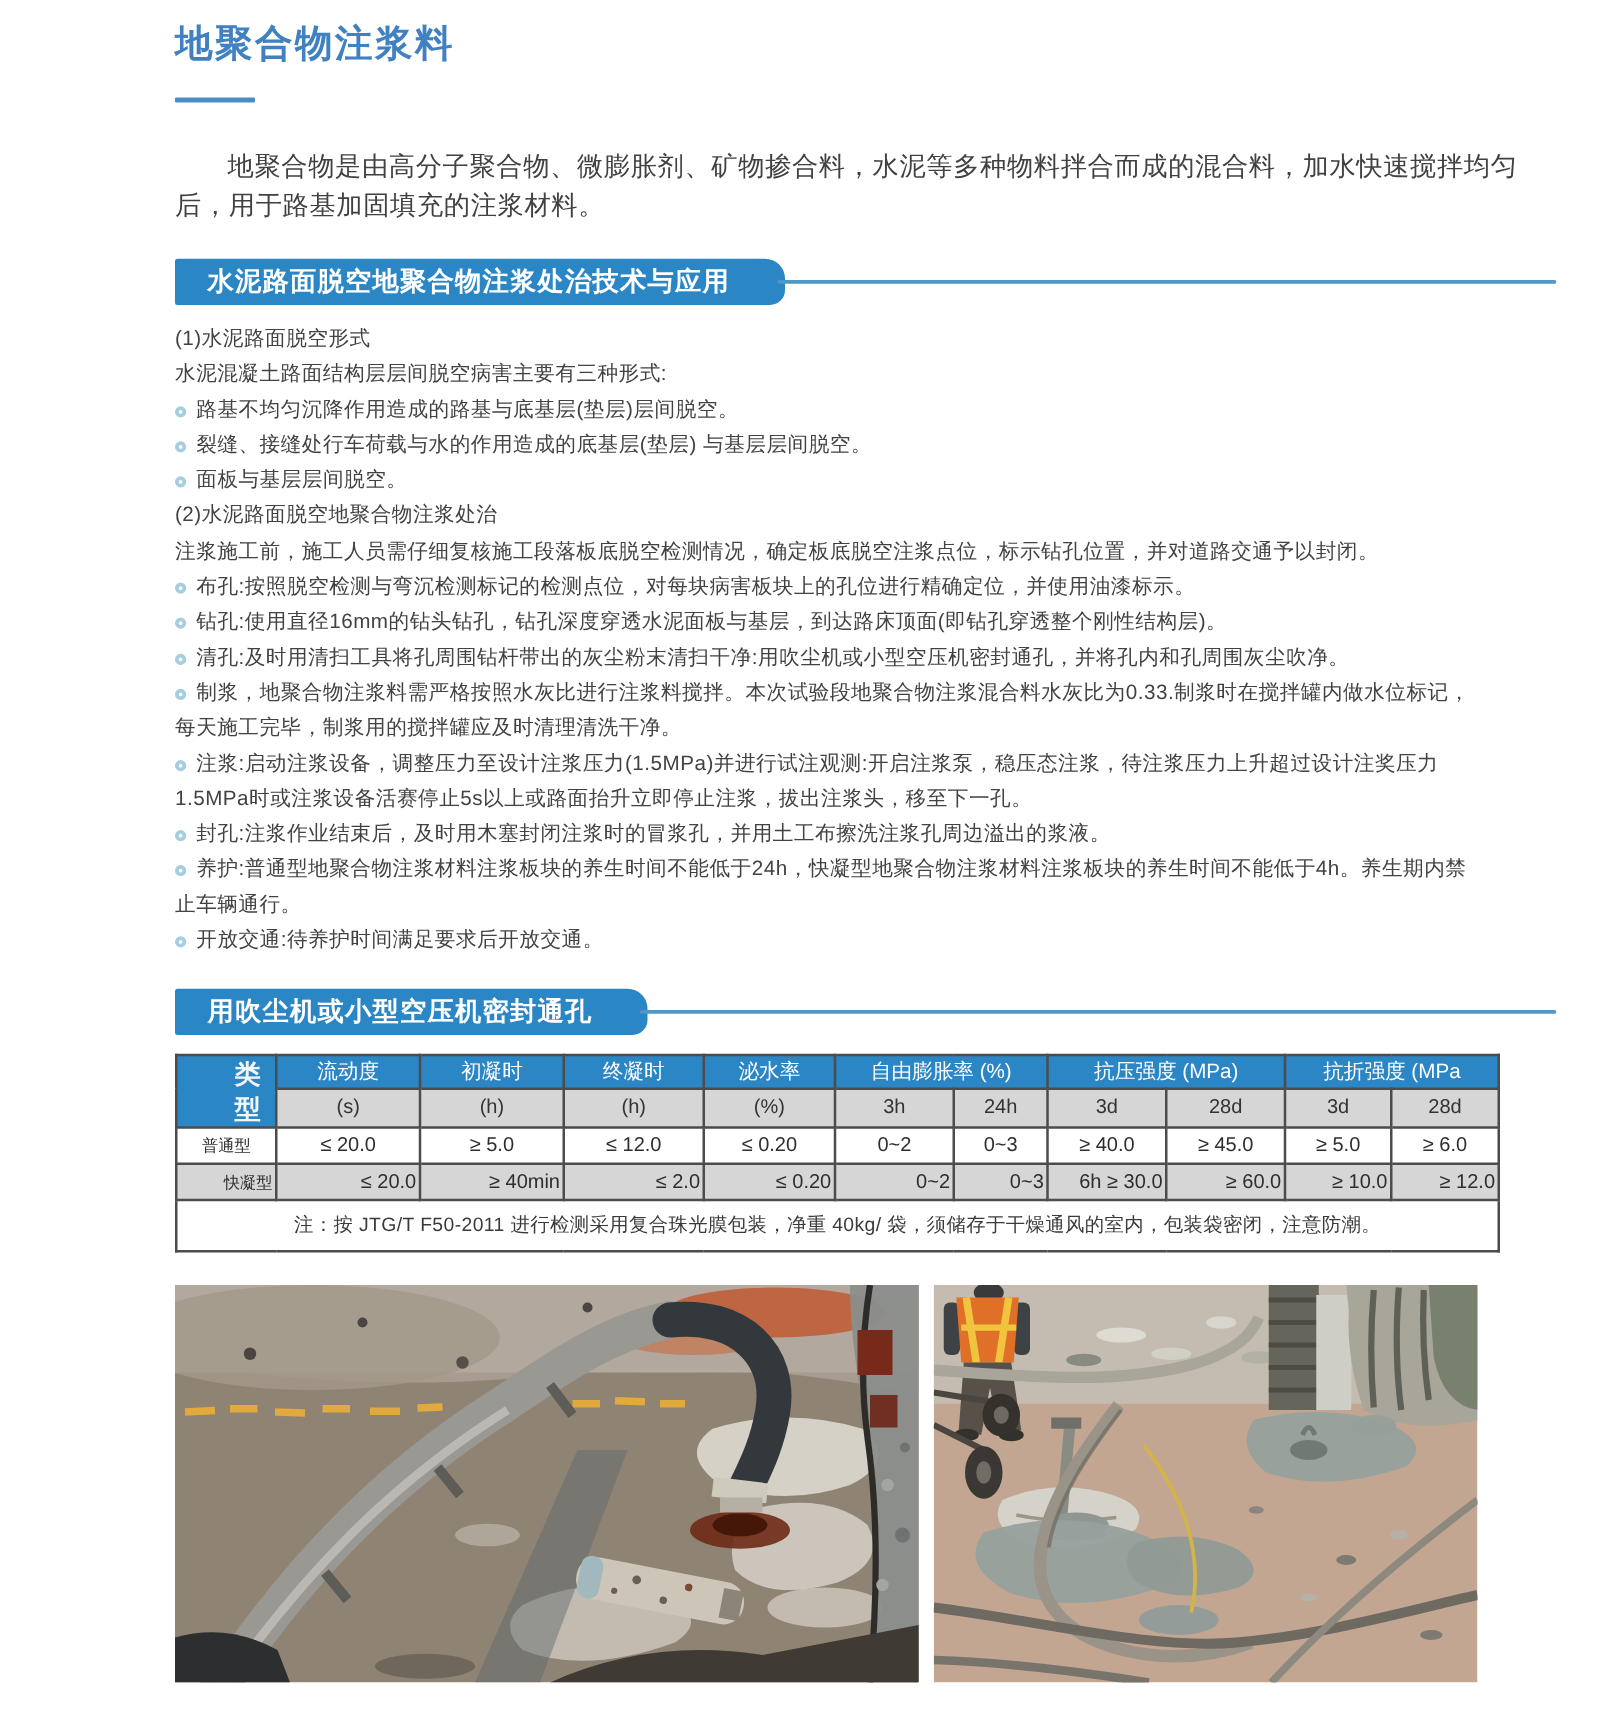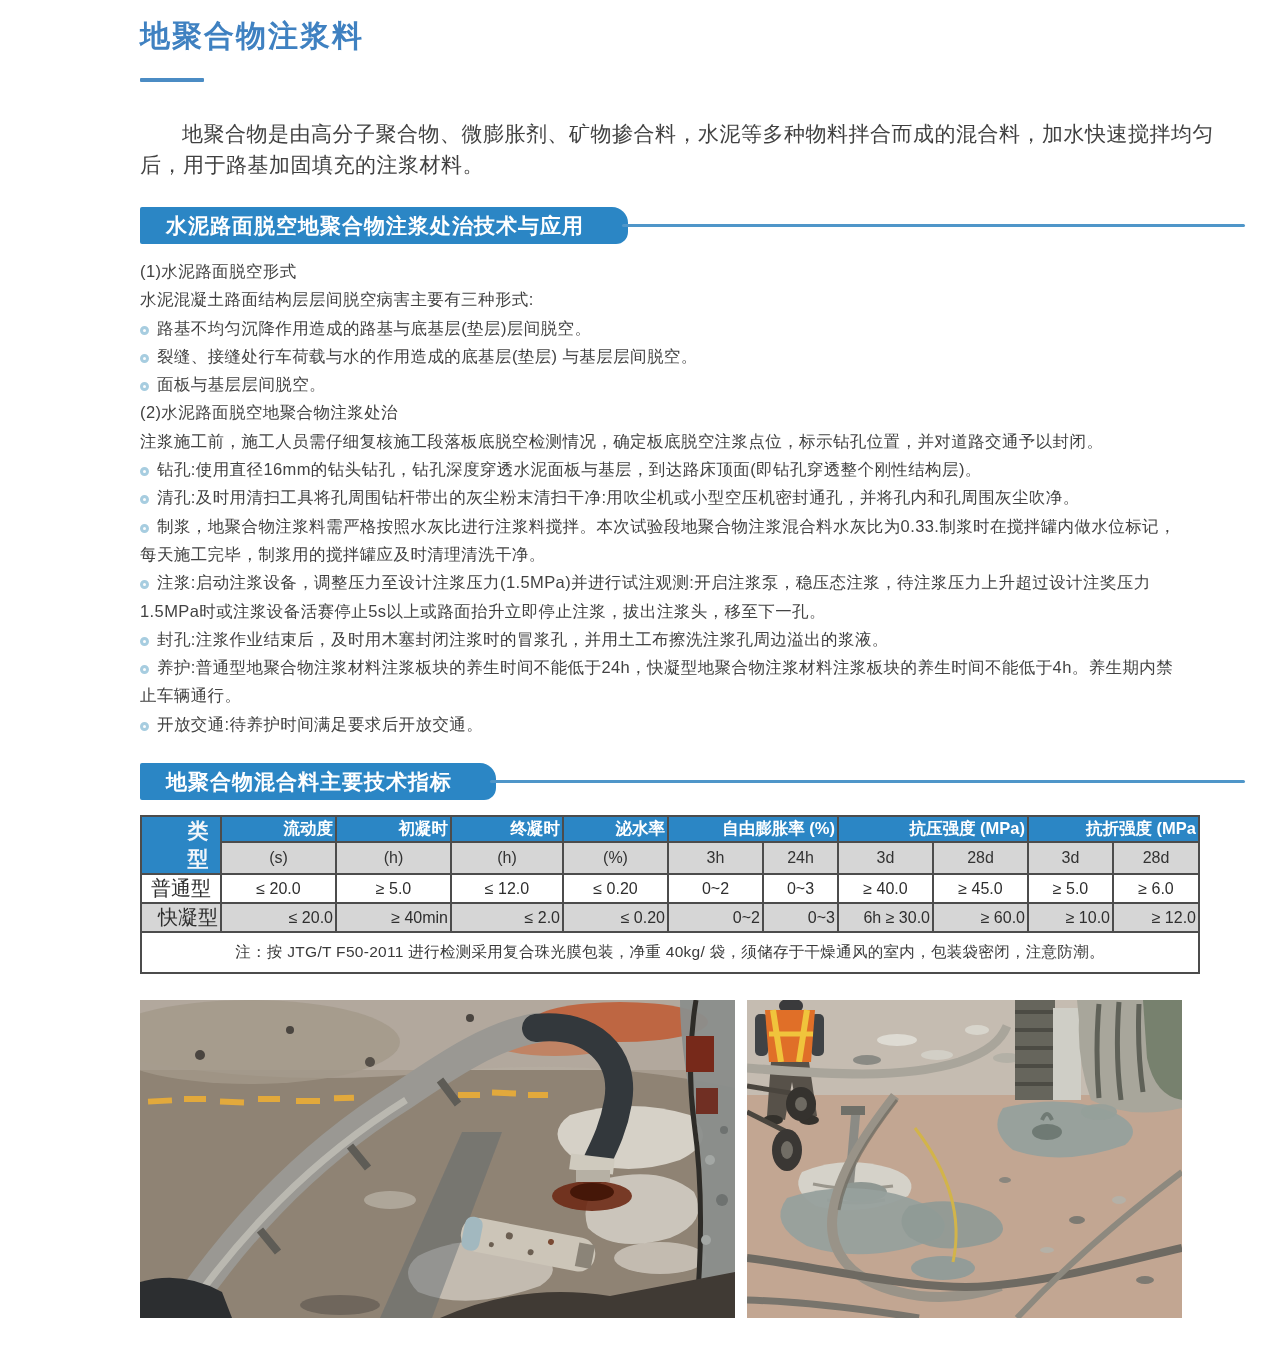--- a/index.html
+++ b/index.html
@@ -79,32 +79,32 @@
     width:1058px;table-layout:fixed;
     font-size:16px;color:#2e2e2e;
   }
   table.spec th,table.spec td{
     border:2px solid var(--tbl-border);
     text-align:center;vertical-align:middle;
     padding:0 2px;
     font-weight:normal;
   }
   table.spec .h1{
-    background:var(--accent);color:#ffffff;font-weight:bold;
-    height:14px;font-size:16.5px;text-align:right;
+    background:var(--accent);color:#ffffff;font-weight:normal;
+    height:14px;font-size:16.5px;
   }
   table.spec .type-head{
     background:var(--accent);color:#f2f6fa;font-weight:bold;font-size:21px;padding-left:36px;
   }
   table.spec .h2{
     background:var(--gray-row);height:29px;color:#333333;
   }
   table.spec tbody tr{height:29px;}
   table.spec tbody tr.alt td,table.spec tbody tr.alt th{background:var(--gray-row);text-align:right;}
-  table.spec tbody th{font-size:20px;}
+  table.spec tbody th{font-size:13px;}
   table.spec td.note{
     height:41px;background:#ffffff;font-size:15.5px;color:#3a3a3a;
     letter-spacing:0.3px;
   }
   
   .photos{
     margin-top:26px;
     display:flex;gap:12px;
   }
   .photo{display:block;}
@@ -127,31 +127,32 @@
     </div>
 
     <div class="items" id="s1-items">
         <p>(1)水泥路面脱空形式</p>
         <p>水泥混凝土路面结构层层间脱空病害主要有三种形式:</p>
         <p><span class="ring"></span>路基不均匀沉降作用造成的路基与底基层(垫层)层间脱空。</p>
         <p><span class="ring"></span>裂缝、接缝处行车荷载与水的作用造成的底基层(垫层) 与基层层间脱空。</p>
         <p><span class="ring"></span>面板与基层层间脱空。</p>
         <p>(2)水泥路面脱空地聚合物注浆处治</p>
         <p>注浆施工前，施工人员需仔细复核施工段落板底脱空检测情况，确定板底脱空注浆点位，标示钻孔位置，并对道路交通予以封闭。</p>
+        <p><span class="ring"></span>布孔:按照脱空检测与弯沉检测标记的检测点位，对每块病害板块上的孔位进行精确定位，并使用油漆标示。</p>
         <p><span class="ring"></span>钻孔:使用直径16mm的钻头钻孔，钻孔深度穿透水泥面板与基层，到达路床顶面(即钻孔穿透整个刚性结构层)。</p>
         <p><span class="ring"></span>清孔:及时用清扫工具将孔周围钻杆带出的灰尘粉末清扫干净:用吹尘机或小型空压机密封通孔，并将孔内和孔周围灰尘吹净。</p>
         <p><span class="ring"></span>制浆，地聚合物注浆料需严格按照水灰比进行注浆料搅拌。本次试验段地聚合物注浆混合料水灰比为0.33.制浆时在搅拌罐内做水位标记，每天施工完毕，制浆用的搅拌罐应及时清理清洗干净。</p>
         <p><span class="ring"></span>注浆:启动注浆设备，调整压力至设计注浆压力(1.5MPa)并进行试注观测:开启注浆泵，稳压态注浆，待注浆压力上升超过设计注奖压力1.5MPa时或注浆设备活赛停止5s以上或路面抬升立即停止注浆，拔出注浆头，移至下一孔。</p>
         <p><span class="ring"></span>封孔:注浆作业结束后，及时用木塞封闭注浆时的冒浆孔，并用土工布擦洗注浆孔周边溢出的浆液。</p>
         <p><span class="ring"></span>养护:普通型地聚合物注浆材料注浆板块的养生时间不能低于24h，快凝型地聚合物注浆材料注浆板块的养生时间不能低于4h。养生期内禁止车辆通行。</p>
         <p><span class="ring"></span>开放交通:待养护时间满足要求后开放交通。</p>
       </div>
 
     <div class="banner-row second">
-      <div class="banner">地聚合物混合料主要技术指标</div>
+      <div class="banner">用吹尘机或小型空压机密封通孔</div>
       <div class="banner-line"></div>
     </div>
 
     <table class="spec" id="spec-table">
       <colgroup>
         <col style="width:80px">
           <col style="width:115px">
           <col style="width:115px">
         <col style="width:112px">
           <col style="width:105px">

